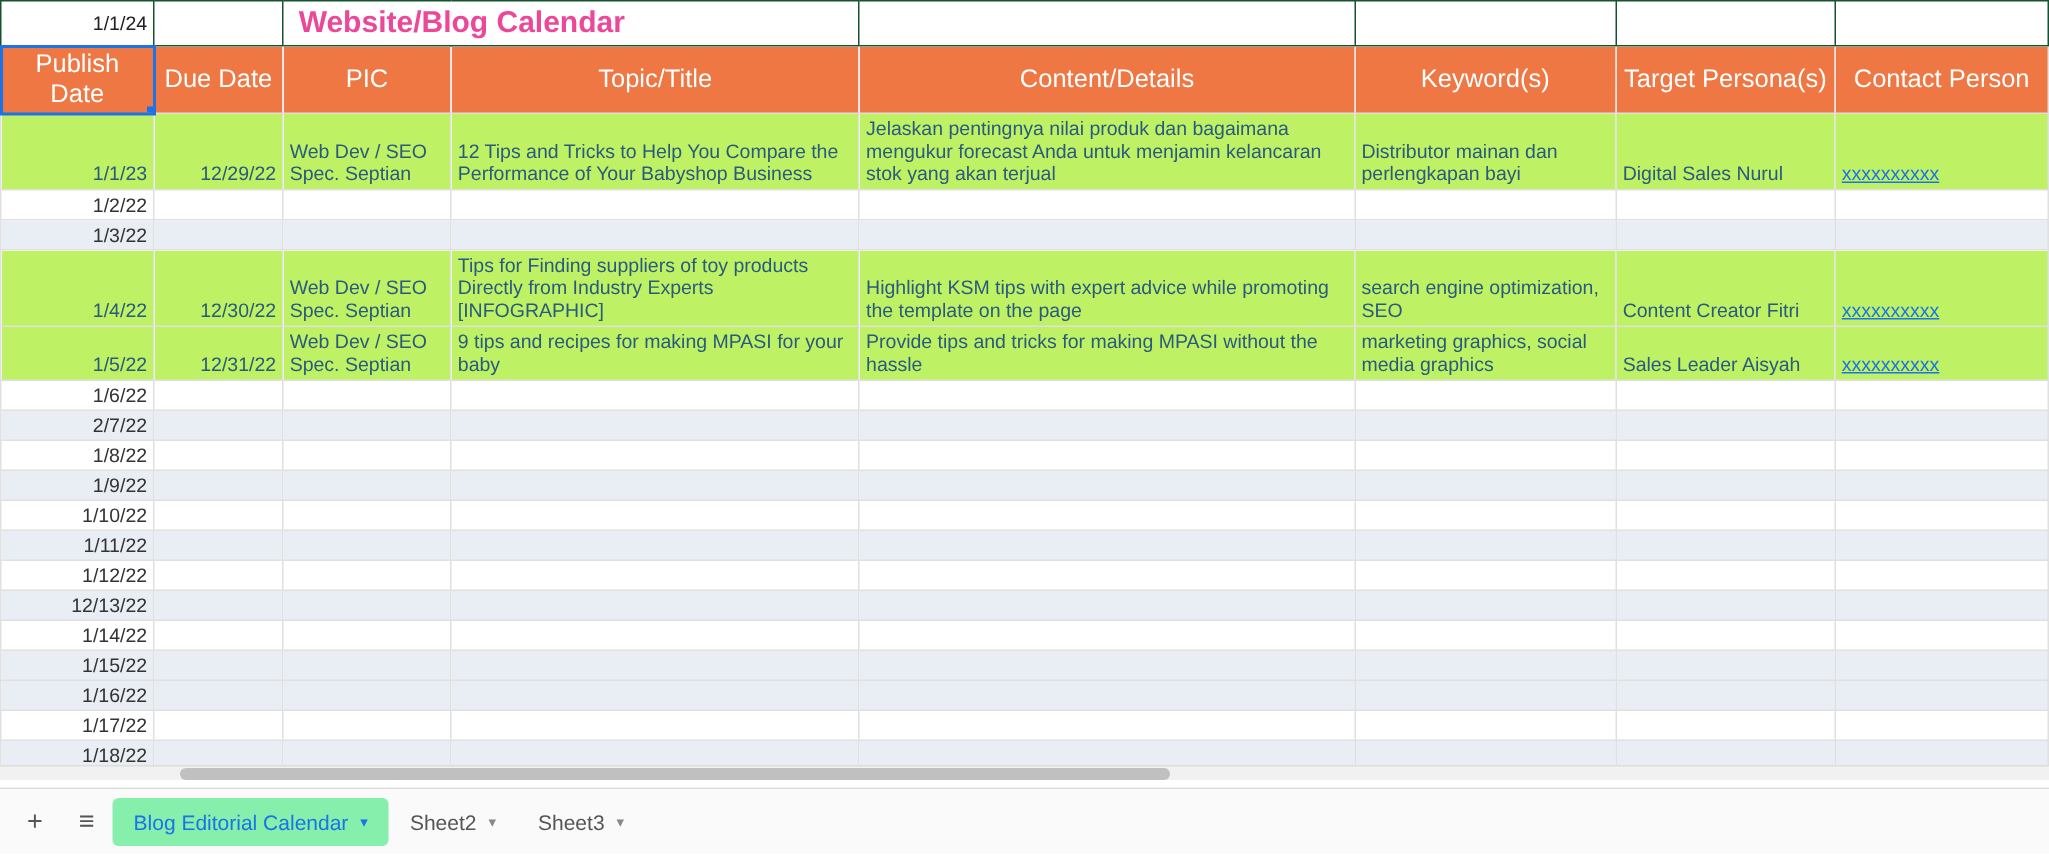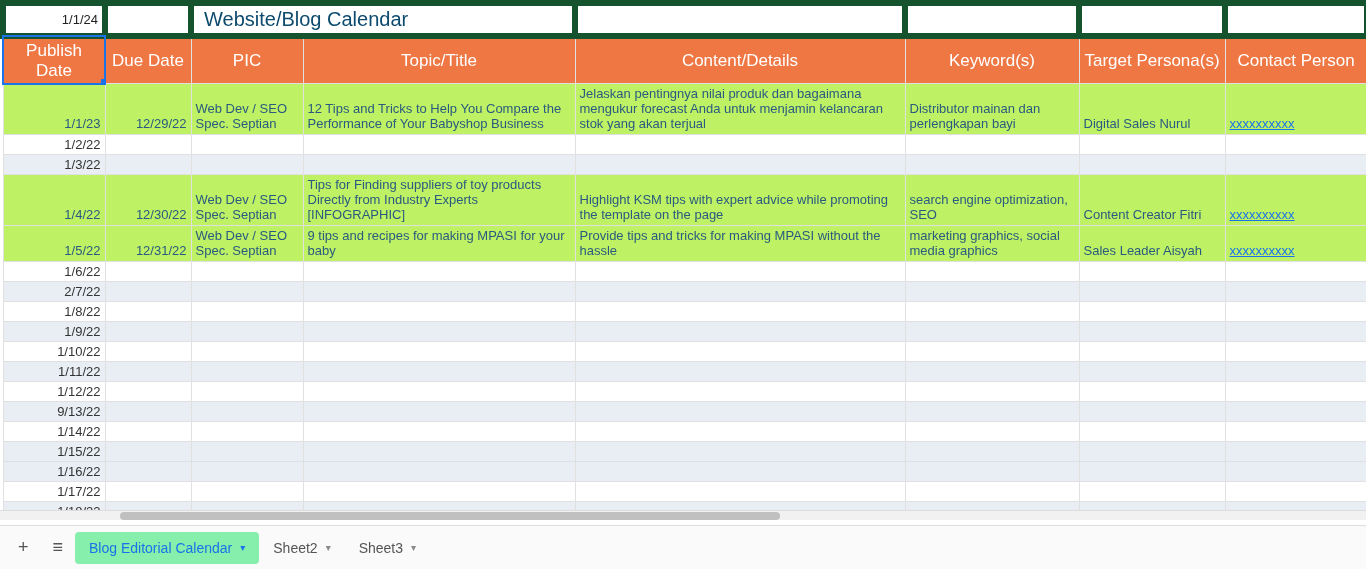--- a/index.html
+++ b/index.html
@@ -35,26 +35,27 @@
     .due-col { width: 86px; text-align: right; }
     .pic-col { width: 112px; }
     .topic-col { width: 272px; }
     .content-col { width: 330px; }
     .keyword-col { width: 174px; }
     .persona-col { width: 146px; }
     .contact-col { width: 142px; }
 
     .title-row td {
       height: 30px;
-      border: 6px solid #14532d;
+      border: 1px solid #14532d;
     }
     .title-cell {
-      color: #0c4a6e;
+      color: #ec4899;
       font-size: 20px;
       padding-left: 10px;
+      font-weight: bold;
     }
     .top-date {
       text-align: right;
       color: #222;
     }
 
     .header-row td {
       background: #ee7744;
       color: #fff;
       font-size: 17px;
@@ -306,21 +307,21 @@
           <td class="date-col">1/12/22</td>
           <td></td>
           <td></td>
           <td></td>
           <td></td>
           <td></td>
           <td></td>
           <td></td>
         </tr>
         <tr class="empty-row banded">
-          <td class="date-col">9/13/22</td>
+          <td class="date-col">12/13/22</td>
           <td></td>
           <td></td>
           <td></td>
           <td></td>
           <td></td>
           <td></td>
           <td></td>
         </tr>
         <tr class="empty-row">
           <td class="date-col">1/14/22</td>

